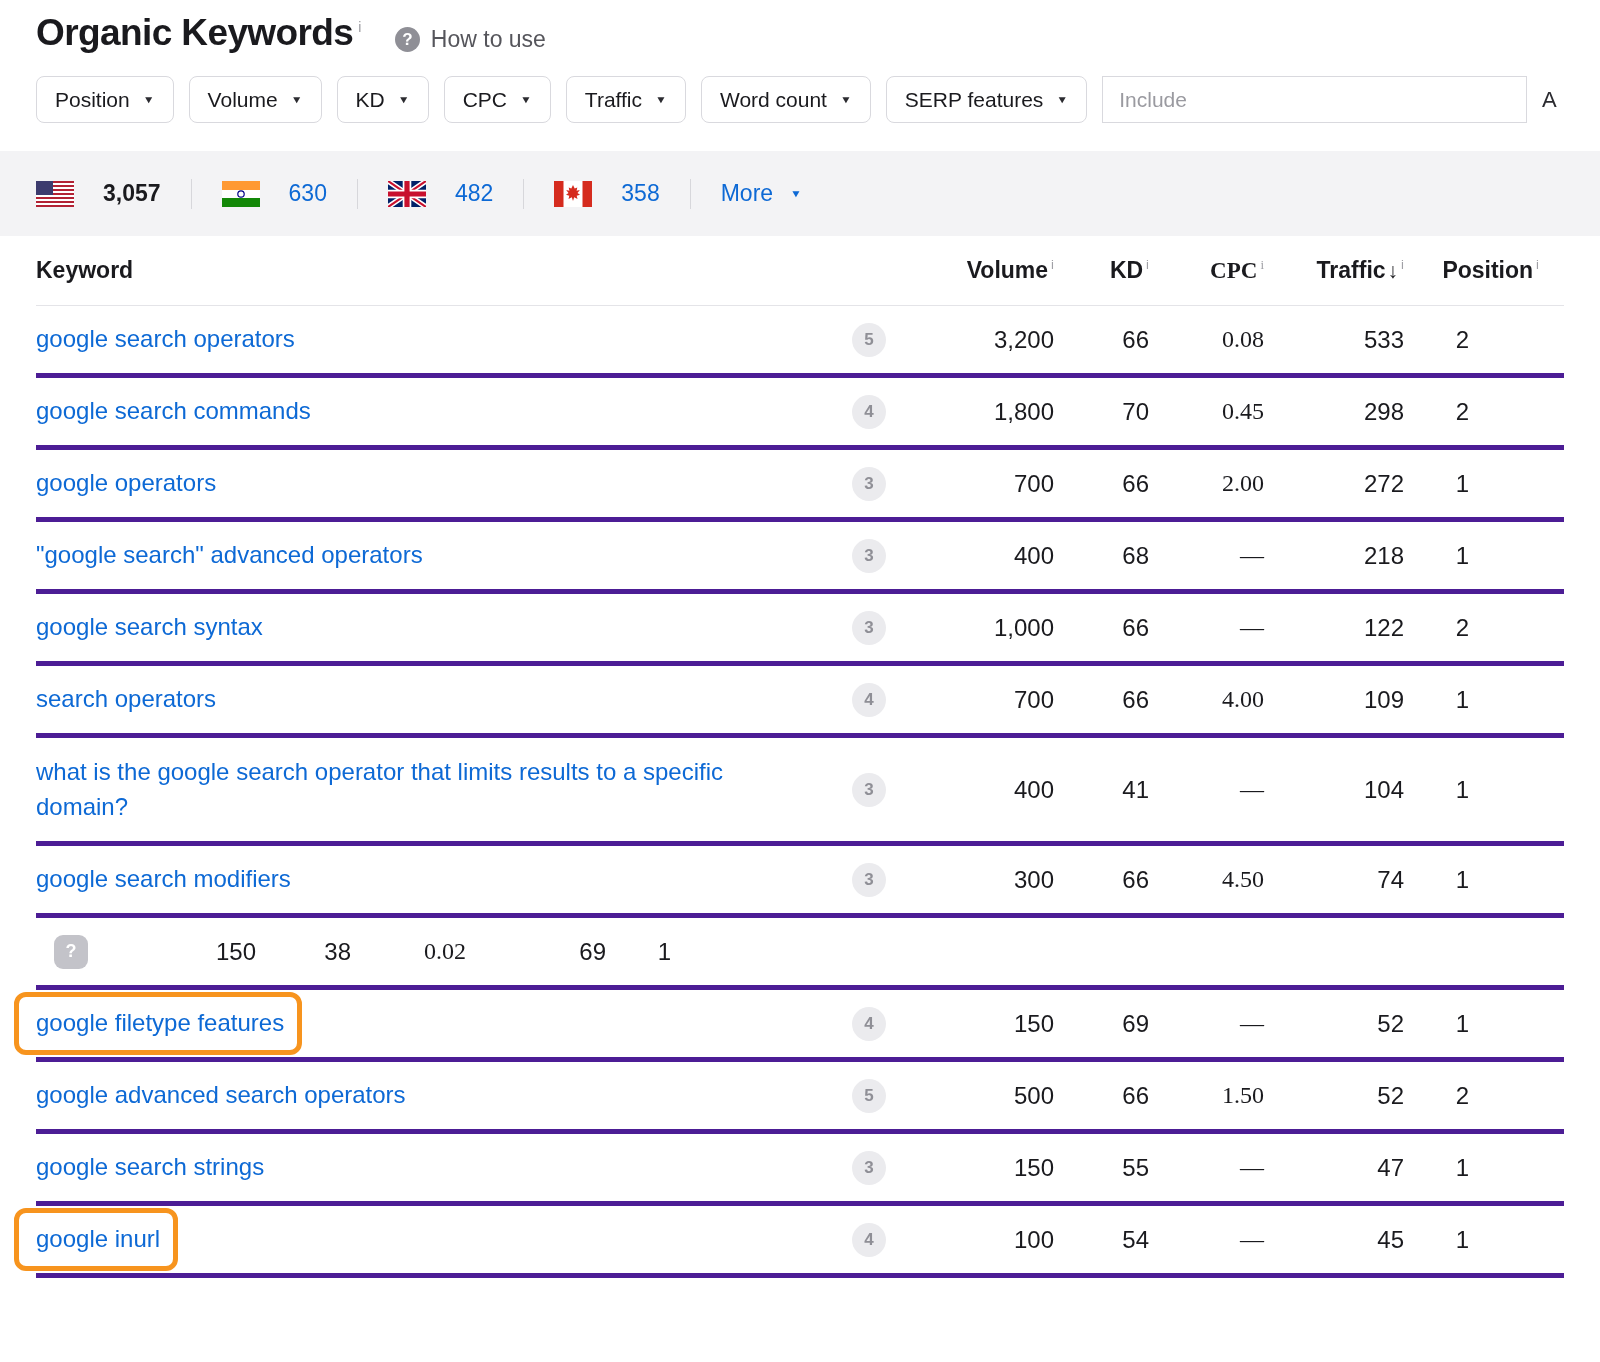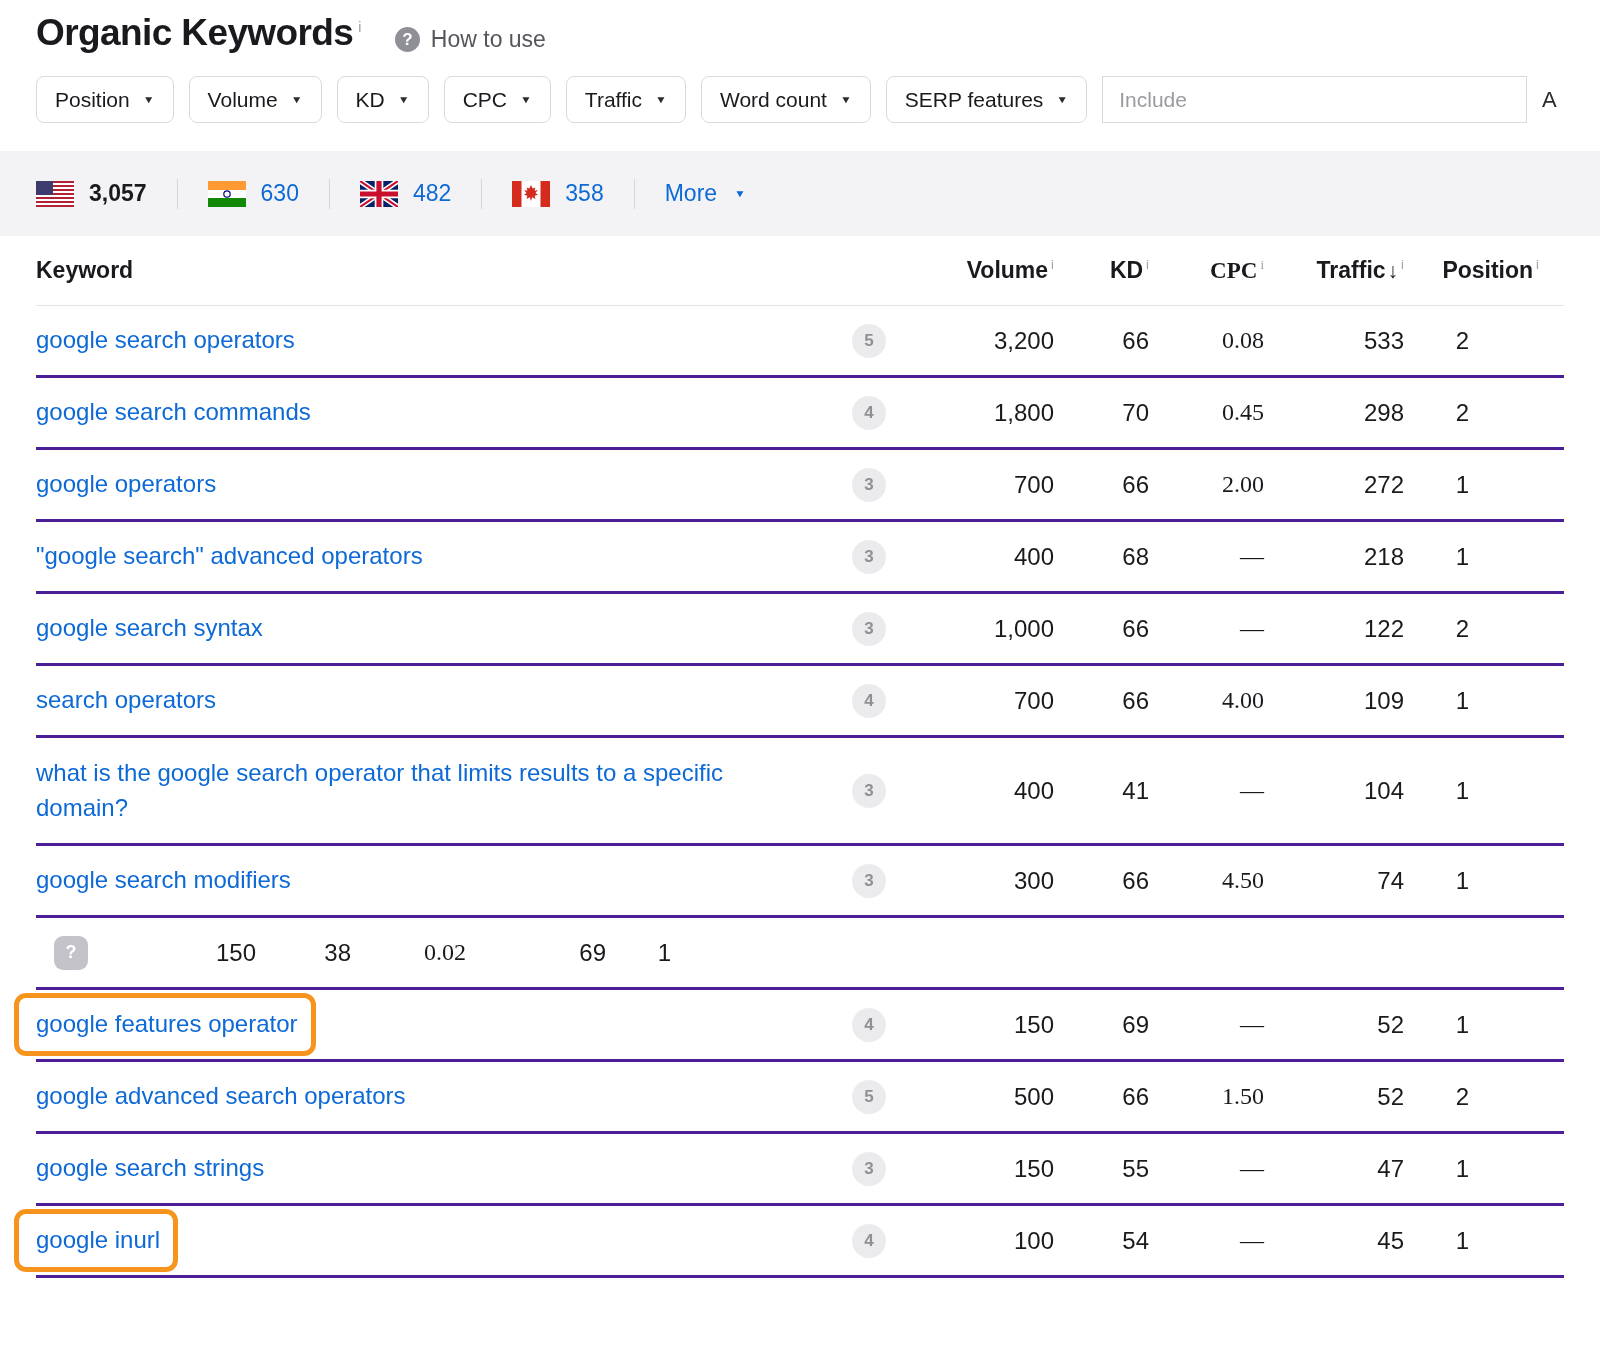--- a/index.html
+++ b/index.html
@@ -18,21 +18,21 @@
   .filters { display:flex; align-items:center; gap:15px; padding:16px 36px 20px; }
   .fbtn { height:47px; padding:0 18px; background:#fff; border:1.5px solid #d9d9de; border-radius:8px; font-family:inherit; font-size:21px; color:#1a1a1e; display:inline-flex; align-items:center; gap:13px; cursor:pointer; white-space:nowrap; }
   .caret { font-size:12px; color:#2b2b30; transform:scaleY(.85); }
   .caret.blue { color:var(--blue); }
   .include { flex:1; min-width:250px; height:47px; border:1.5px solid #d9d9de; border-radius:0; padding:0 16px; font-family:inherit; font-size:21px; color:#1a1a1e; }
   .include::placeholder { color:#9a9aa0; }
   .cutoff { width:22px; overflow:hidden; font-size:22px; color:#2b2b30; white-space:nowrap; cursor:pointer; }
 
   
   .cbar { background:var(--bar); height:85px; display:flex; align-items:center; padding:0 36px; margin-top:8px; }
-  .ctab { display:flex; align-items:center; gap:15px; padding:0 30px; cursor:pointer; }
+  .ctab { display:flex; align-items:center; gap:29px; padding:0 30px; cursor:pointer; }
   .ctab:first-child { padding-left:0; }
   .flag { width:38px; height:26px; display:block; flex:none; }
   .ccount { font-size:23px; color:var(--blue); }
   .ctab.active .ccount { color:#1a1a1e; font-weight:700; }
   .csep { width:1px; height:30px; background:#d7d7db; }
   .more { display:flex; align-items:center; gap:17px; padding-left:30px; color:var(--blue); font-size:23px; cursor:pointer; }
 
   
   .table { padding:0 36px 38px; }
   .cell { flex:none; }
@@ -42,21 +42,21 @@
   .c-kd   { width:95px;  text-align:right; }
   .c-cpc  { width:115px; text-align:right;font-family:Liberation Serif, serif; }
   .c-traf { width:140px; text-align:right; }
   .c-pos  { width:160px; text-align:right; padding-right:95px; }
 
   .thead { display:flex; align-items:center; height:70px; border-bottom:1px solid #e4e4e8; font-size:23px; font-weight:700; }
   .thead .c-pos { padding-right:25px; }
   .thead sup { font-size:13px; color:#a0a0a6; font-weight:400; margin-left:3px; }
   .sort { font-weight:700; font-size:21px; margin-left:2px; }
 
-  .row { display:flex; align-items:center; height:72px; border-bottom:3px solid #4c1d95; font-size:24px; }
+  .row { display:flex; align-items:center; height:72px; border-bottom:5px solid #4c1d95; font-size:24px; }
   .row.tall { height:108px; }
   .kw { color:var(--blue); text-decoration:none; line-height:1.45; cursor:pointer; }
   .badge { display:inline-flex; width:34px; height:34px; border-radius:50%; background:#ebebee; color:#8f8f96; font-size:17px; font-weight:600; align-items:center; justify-content:center; cursor:default; }
   .badge.q { border-radius:9px; background:#c3c3c9; color:#fff; font-weight:700; font-size:18px; }
 
   .hl { position:relative; display:inline-block; }
   .hl::before { content:""; position:absolute; left:-22px; right:-18px; top:-14px; bottom:-14px; border:5px solid var(--orange); border-radius:12px; pointer-events:none; }
 </style>
 </head>
 <body>
@@ -252,21 +252,21 @@
   <div class="row">
     <div class="cell c-serp"><span class="badge q">?</span></div>
     <div class="cell c-vol">150</div>
     <div class="cell c-kd">38</div>
     <div class="cell c-cpc">0.02</div>
     <div class="cell c-traf">69</div>
     <div class="cell c-pos">1</div>
   </div>
 
   <div class="row">
-    <div class="cell c-kw"><span class="hl"><a class="kw">google features operator</a></span></div>
+    <div class="cell c-kw"><span class="hl"><a class="kw">google filetype features</a></span></div>
     <div class="cell c-serp"><span class="badge">4</span></div>
     <div class="cell c-vol">150</div>
     <div class="cell c-kd">69</div>
     <div class="cell c-cpc">—</div>
     <div class="cell c-traf">52</div>
     <div class="cell c-pos">1</div>
   </div>
 
   <div class="row">
     <div class="cell c-kw"><a class="kw">google advanced search operators</a></div>

